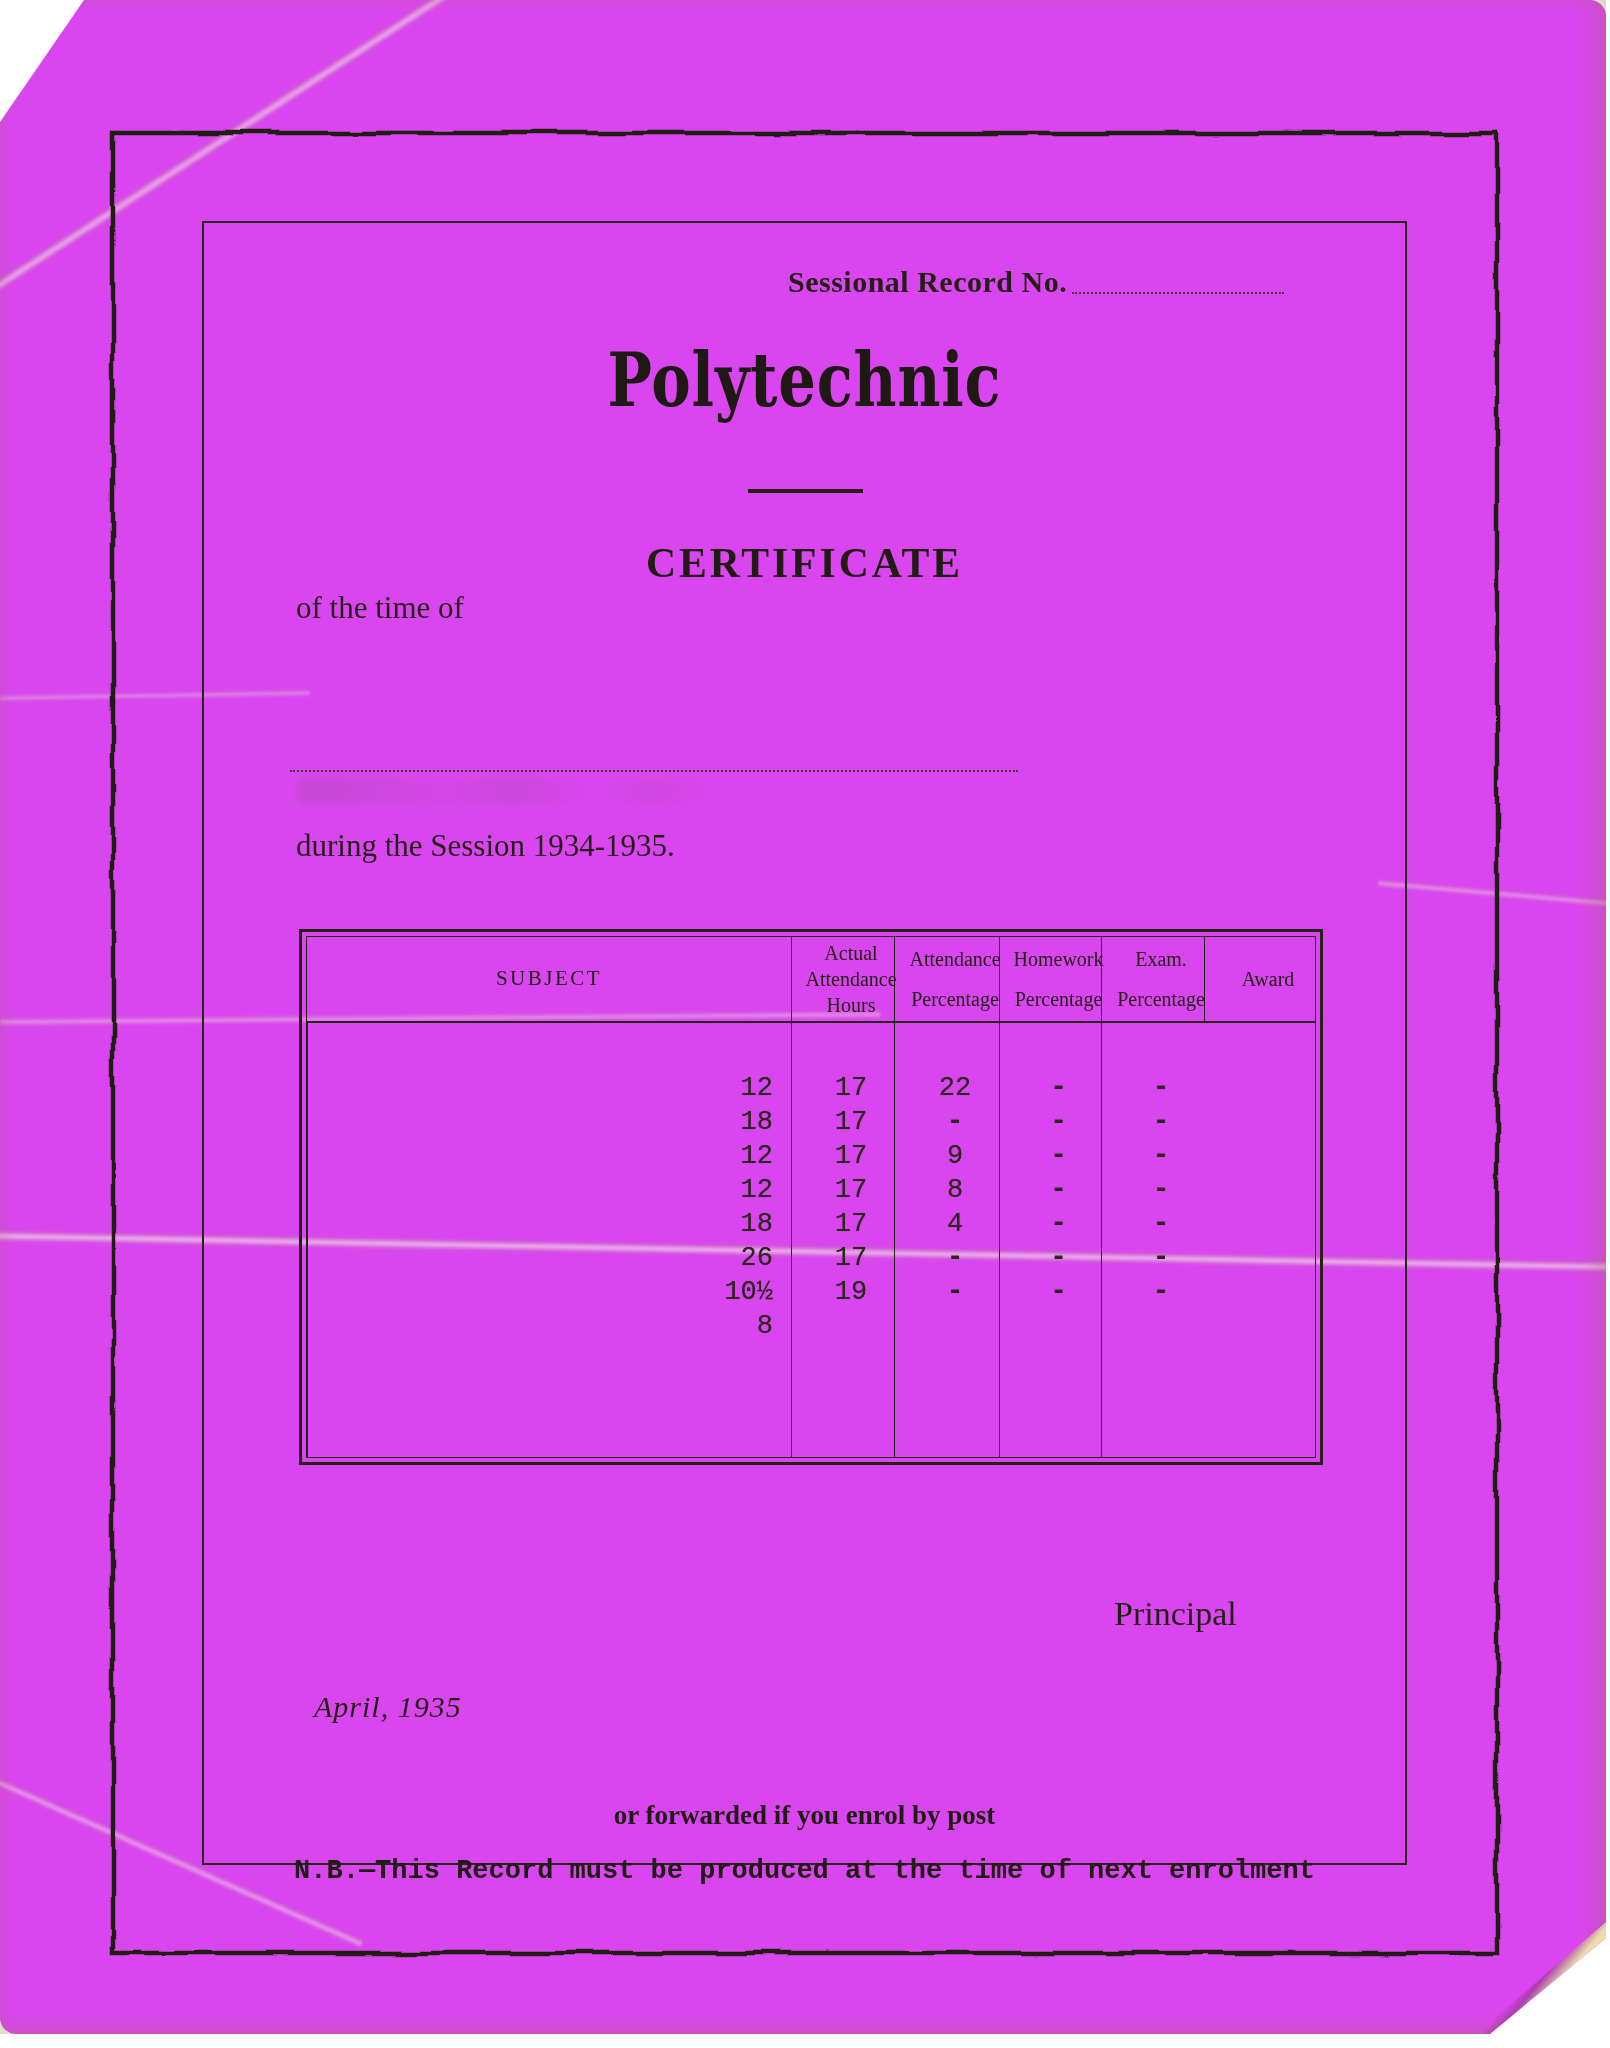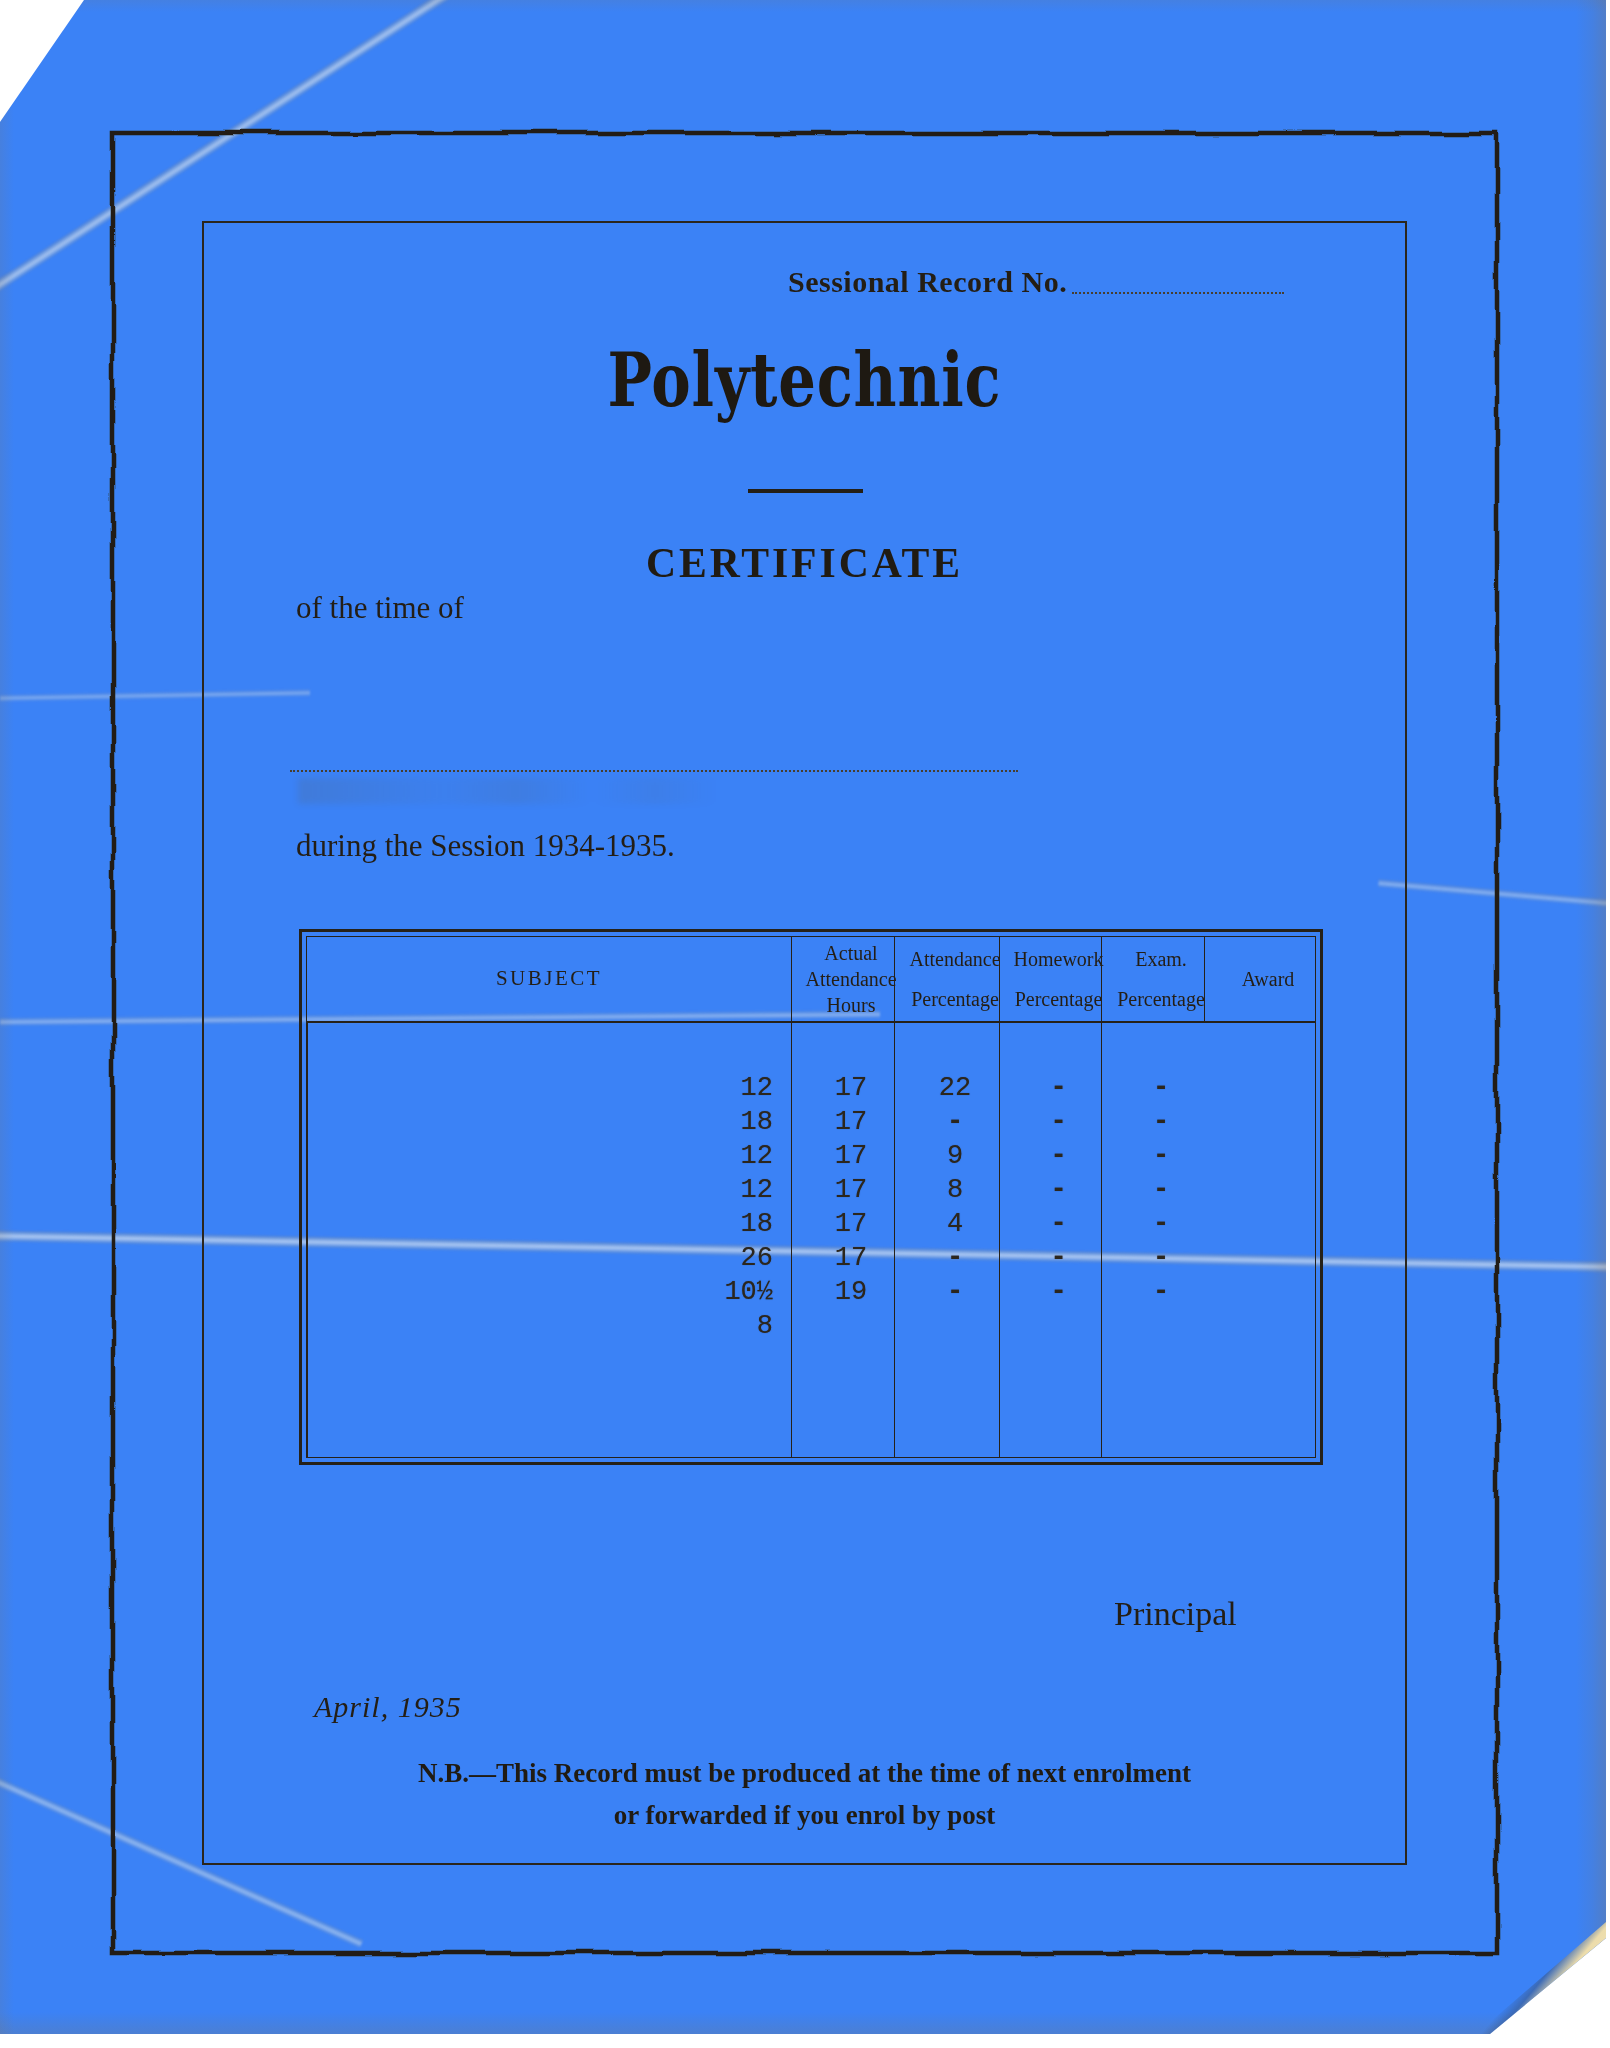--- a/index.html
+++ b/index.html
@@ -3,22 +3,22 @@
 <meta charset="utf-8">
 <style>
   html,body{margin:0;padding:0;background:#efeeea;}
   .stage{position:relative;width:1610px;height:2048px;background:#ffffff;overflow:hidden;
          font-family:"Liberation Serif",serif;}
   .paper{position:absolute;left:0;top:0;width:1606px;height:2034px;
          background:
            radial-gradient(115% 90% at 46% 32%, rgba(255,251,230,.55) 0%, rgba(255,248,219,.20) 38%, rgba(0,0,0,0) 62%),
            linear-gradient(97deg,#eddfb0 0%,#f3e6bd 26%,#f1e3b5 52%,#e9d7a2 80%,#decа90 100%),
            #eedfb0;
-         background-color:#3b82f6;
-         clip-path:polygon(84px 0, 100% 0, 100% calc(100% - 96px), calc(100% - 116px) 100%, 0 100%, 0 122px);}
+         background-color:#d946ef;
+         clip-path:polygon(84px 0, 100% 0, 100% calc(100% - 96px), calc(100% - 116px) 100%, 0 100%, 0 122px);border-radius:16px;}
   .layer{position:absolute;pointer-events:none;}
   
   .edge-right{right:0;top:0;width:30px;height:100%;background:linear-gradient(90deg,rgba(0,0,0,0),rgba(150,112,52,.10) 55%,rgba(150,112,52,.24));}
   .edge-bottom{left:0;bottom:0;width:100%;height:22px;background:linear-gradient(180deg,rgba(0,0,0,0),rgba(150,112,52,.18));}
   .edge-left{left:0;top:0;width:14px;height:100%;background:linear-gradient(270deg,rgba(0,0,0,0),rgba(150,112,52,.12));}
   .edge-top{left:0;top:0;width:100%;height:12px;background:linear-gradient(0deg,rgba(0,0,0,0),rgba(150,112,52,.10));}
   .vignette{inset:0;background:radial-gradient(140% 120% at 50% 48%, rgba(0,0,0,0) 68%, rgba(125,92,40,.12) 100%);}
   .crease{position:absolute;pointer-events:none;filter:blur(1.2px);}
   .c1{left:-70px;top:136px;width:580px;height:11px;transform:rotate(-33deg);
       background:linear-gradient(180deg,rgba(120,95,45,.16),rgba(255,252,236,.55) 52%,rgba(120,95,45,.10));}
@@ -50,21 +50,21 @@
   .cert{left:202px;top:538px;width:1205px;text-align:center;
       font-weight:700;font-size:43px;letter-spacing:3px;color:#201b13;transform:scaleX(.97);}
   .ofwork{left:296px;top:590px;font-size:31px;}
   .nameline{position:absolute;left:290px;top:740px;width:728px;height:30px;border-bottom:2.5px dotted #473e30;}
   .ghost{position:absolute;left:298px;top:778px;width:420px;height:26px;filter:blur(3px);opacity:.5;
       background:linear-gradient(90deg,rgba(95,84,60,.30),rgba(95,84,60,.08) 35%,rgba(95,84,60,.22) 52%,rgba(95,84,60,0) 70%,rgba(95,84,60,.14) 85%,rgba(95,84,60,0));}
   .during{left:296px;top:828px;font-size:31px;}
   .principal{left:1114px;top:1595px;font-size:34px;}
   .dateline{left:314px;top:1690px;font-size:30px;font-style:italic;letter-spacing:1px;}
   .nb{left:202px;width:1205px;text-align:center;font-weight:700;font-size:27px;color:#201b13;}
-  .nb1{top:1758px;} .nb2{top:1800px;}
+  .nb1{top:1856px;font-family:Liberation Mono, monospace;} .nb2{top:1800px;}
   
   .results-table{position:absolute;left:299px;top:929px;width:1024px;height:536px;
       border:3px solid #262119;box-sizing:border-box;}
   .table-inner{position:absolute;inset:4px;border:1.5px solid #262119;}
   .thead,.tbody{display:grid;grid-template-columns:484px 103px 105px 102px 103px 1fr;}
   .thead{height:84px;border-bottom:2px solid #262119;}
   .hcell{display:flex;align-items:center;justify-content:center;text-align:center;
       font-weight:500;font-size:20px;line-height:1.3;white-space:pre-line;color:#241e15;}
   .hcell.h-subject{font-size:21px;letter-spacing:2.5px;}
   .hcell.two{line-height:2.0;}

